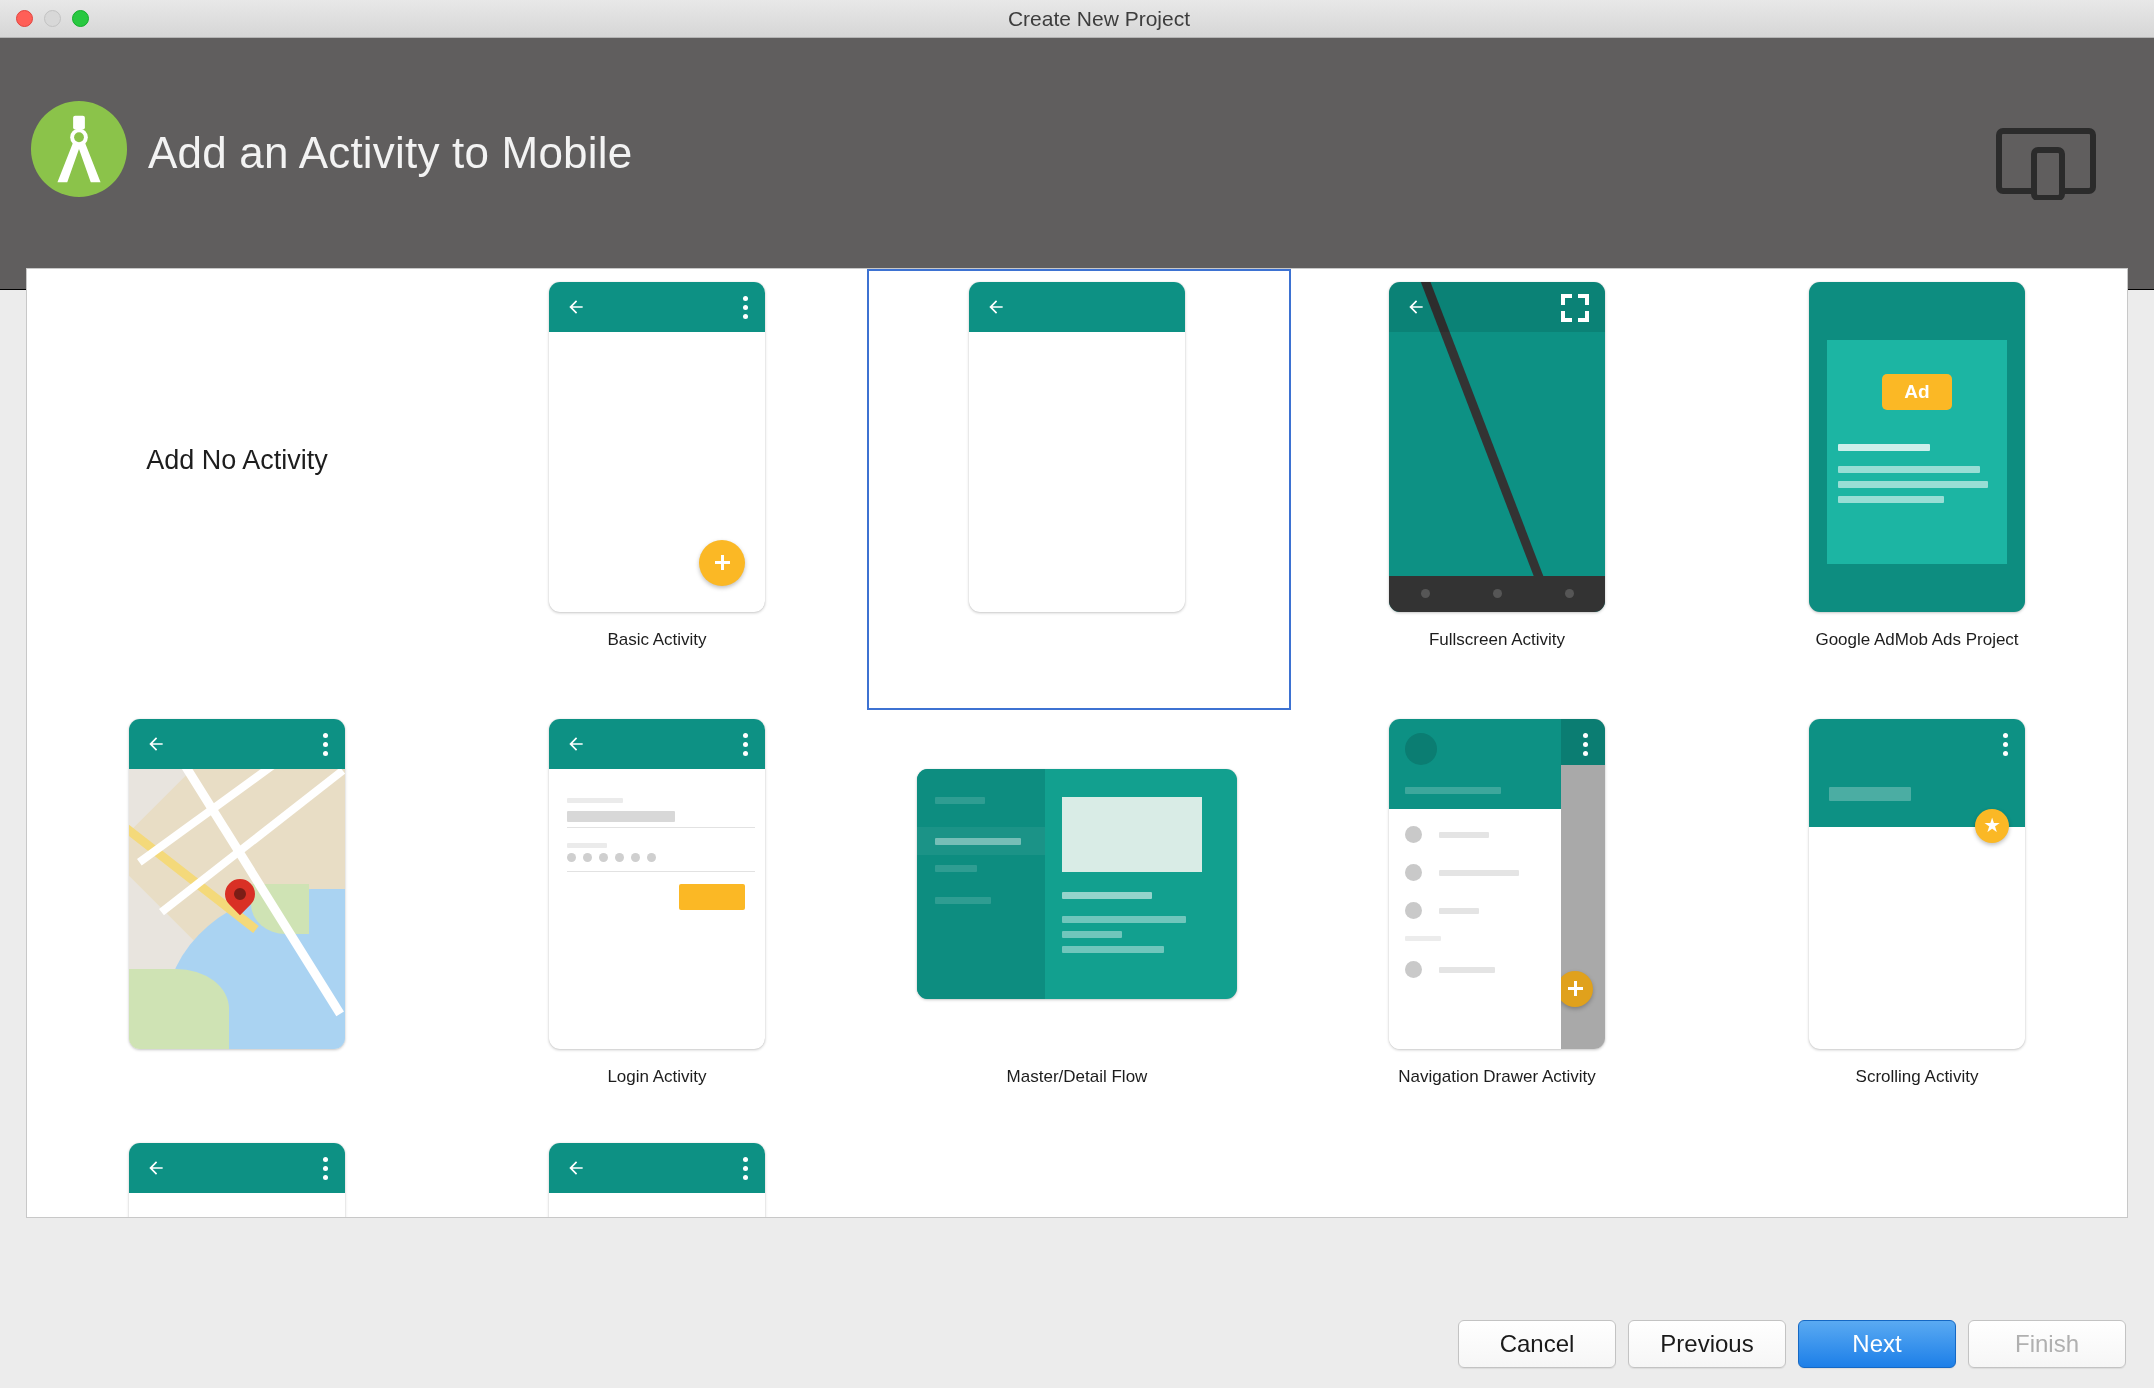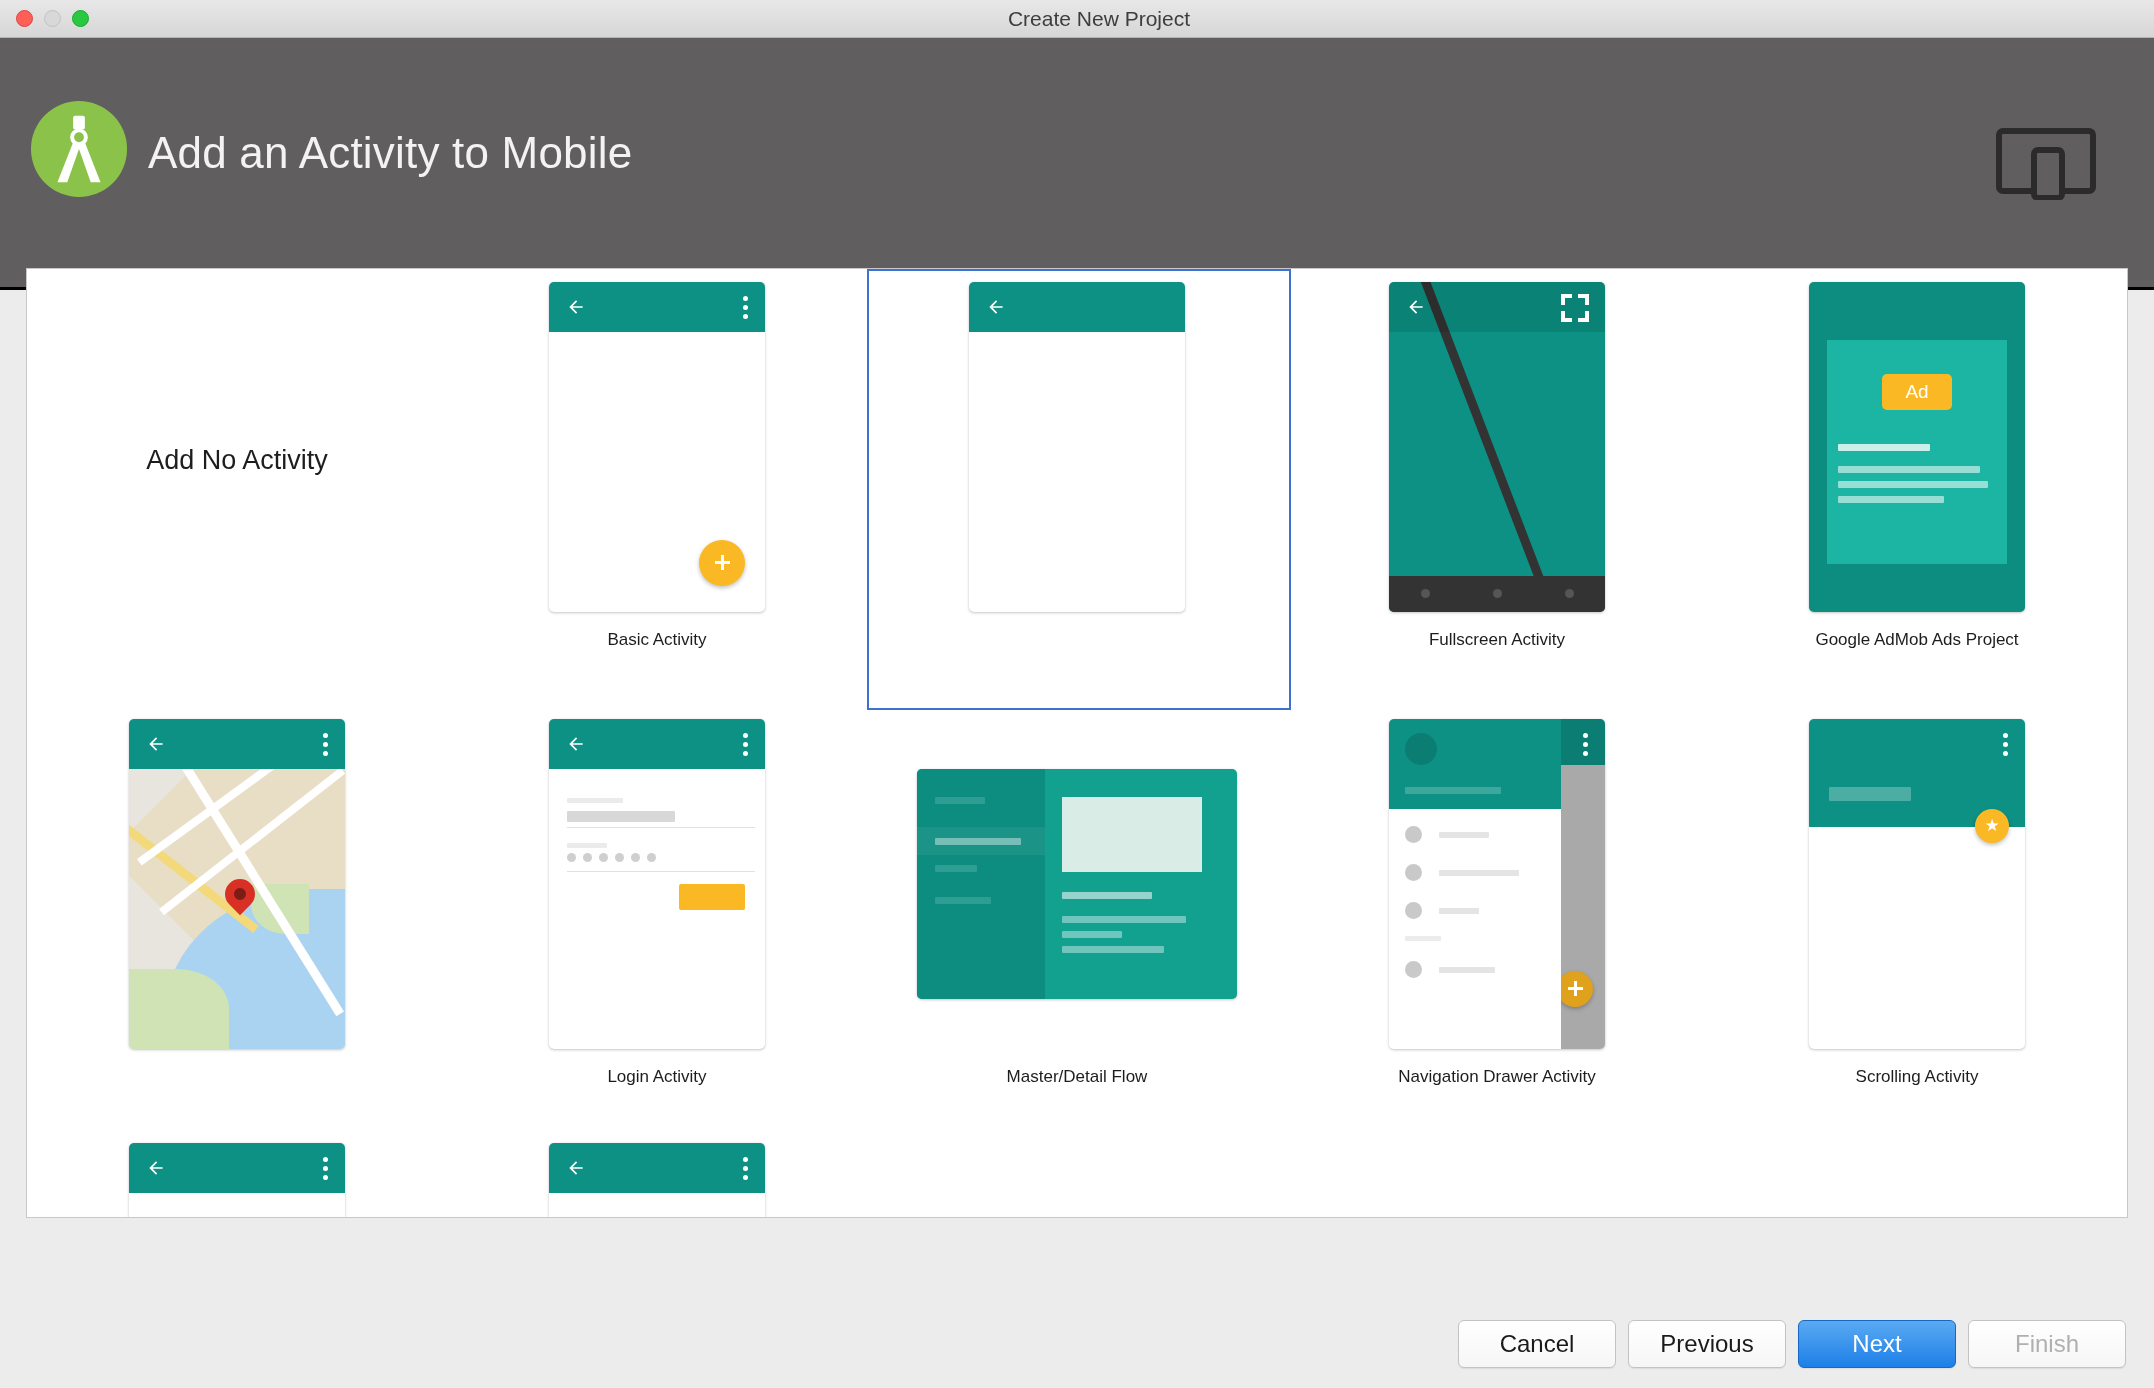--- a/index.html
+++ b/index.html
@@ -53,21 +53,21 @@
     padding-left: 44px;
   }
 
   
   .header {
     position: absolute;
     top: 38px; left: 0;
     width: 2154px;
     height: 252px;
     background: #605e5e;
-    border-bottom: 3px solid #000000;
+    border-bottom: 1px solid #000000;
   }
   .as-logo {
     position: absolute;
     left: 30px; top: 62px;
     width: 98px; height: 98px;
   }
   .header-title {
     position: absolute;
     left: 148px;
     top: 90px;
@@ -147,23 +147,24 @@
     position: absolute;
     top: 170px;
   }
 
   
   .phone {
     position: relative;
     width: 216px;
     height: 330px;
     background: #ffffff;
-    border-radius: 5px;
+    border-radius: 11px;
     box-shadow: 0 1px 3px rgba(0,0,0,0.22), 0 0 1px rgba(0,0,0,0.14);
     overflow: hidden;
+    font-weight: bold;
   }
   .phone.wide {
     width: 320px;
     height: 230px;
   }
   .toolbar {
     position: absolute;
     left: 0; top: 0;
     width: 100%;
     height: 50px;

